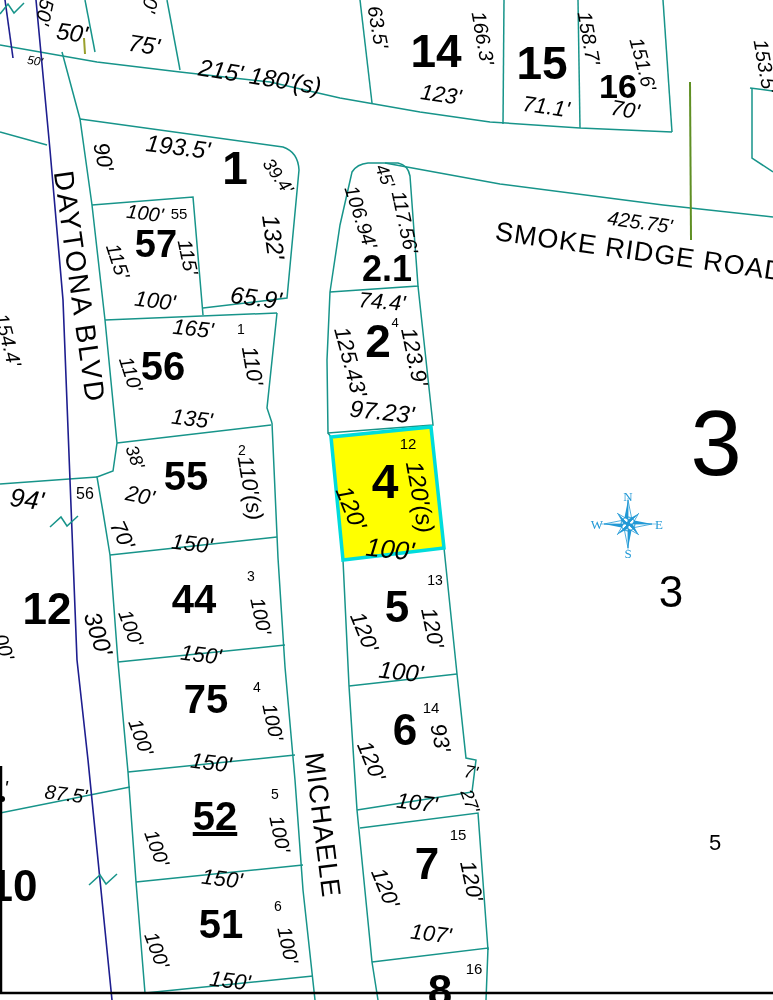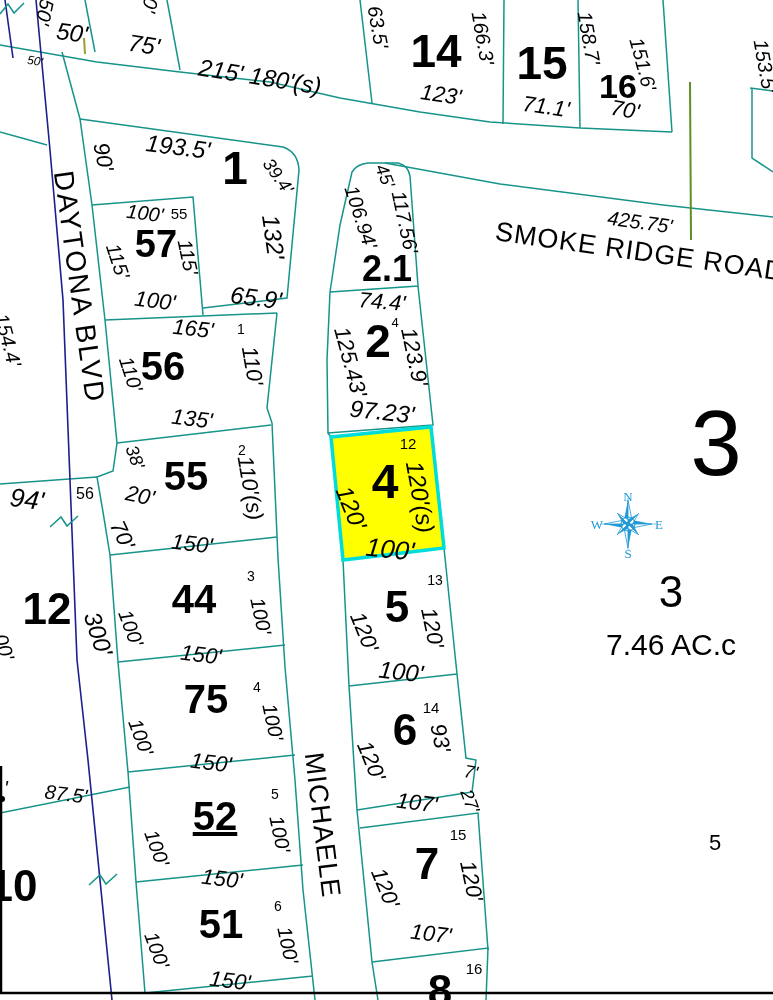--- a/index.html
+++ b/index.html
@@ -222,20 +222,19 @@
       <div class="lbl" style="left: 27px; top: 499px; font-size: 26px; transform: translate(-50%, -50%) rotate(7deg); font-style: italic;">94'</div>
       <div class="lbl" style="left: 85px; top: 494px; font-size: 16px; transform: translate(-50%, -50%) rotate(0deg);">56</div>
       <div class="lbl" style="left: 47px; top: 609px; font-size: 44px; transform: translate(-50%, -50%) rotate(0deg); font-weight: 700;">12</div>
       <div class="lbl" style="left: 98px; top: 634px; font-size: 24px; transform: translate(-50%, -50%) rotate(72deg); font-style: italic;">300'</div>
       <div class="lbl" style="left: 4px; top: 647px; font-size: 20px; transform: translate(-50%, -50%) rotate(72deg); font-style: italic;">00'</div>
       <div class="lbl" style="left: 66px; top: 794px; font-size: 20px; transform: translate(-50%, -50%) rotate(7deg); font-style: italic;">87.5'</div>
       <div class="lbl" style="left: 6px; top: 788px; font-size: 20px; transform: translate(-50%, -50%) rotate(0deg); font-style: italic;">'</div>
       <div class="lbl" style="left: 13px; top: 886px; font-size: 44px; transform: translate(-50%, -50%) rotate(0deg); font-weight: 700;">10</div>
       <div class="lbl" style="left: 716px; top: 443px; font-size: 92px; transform: translate(-50%, -50%) rotate(0deg);">3</div>
       <div class="lbl" style="left: 671px; top: 592px; font-size: 44px; transform: translate(-50%, -50%) rotate(0deg);">3</div>
-      <div class="lbl" style="left: 671px; top: 645px; font-size: 30px; transform: translate(-50%, -50%) rotate(0deg);">7.46 AC.c</div>
       <div class="lbl" style="left: 715px; top: 843px; font-size: 22px; transform: translate(-50%, -50%) rotate(0deg);">5</div>
       <div class="lbl" style="left: 628px; top: 496px; font-size: 13px; transform: translate(-50%, -50%) rotate(0deg); color: rgb(34, 153, 214); font-family: &quot;Liberation Serif&quot;, serif;">N</div>
       <div class="lbl" style="left: 659px; top: 524px; font-size: 13px; transform: translate(-50%, -50%) rotate(0deg); color: rgb(34, 153, 214); font-family: &quot;Liberation Serif&quot;, serif;">E</div>
       <div class="lbl" style="left: 628px; top: 553px; font-size: 13px; transform: translate(-50%, -50%) rotate(0deg); color: rgb(34, 153, 214); font-family: &quot;Liberation Serif&quot;, serif;">S</div>
       <div class="lbl" style="left: 597px; top: 524px; font-size: 13px; transform: translate(-50%, -50%) rotate(0deg); color: rgb(34, 153, 214); font-family: &quot;Liberation Serif&quot;, serif;">W</div>
     </div>
 </div>
 
 </body></html>

